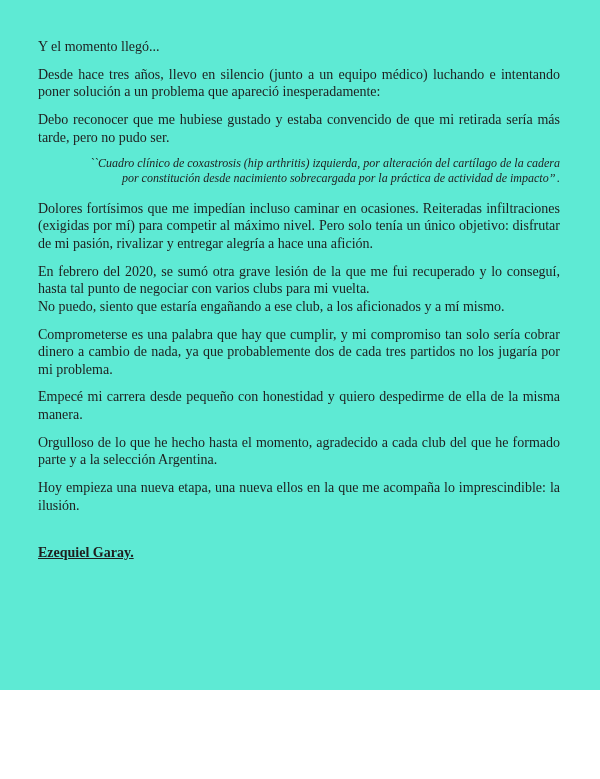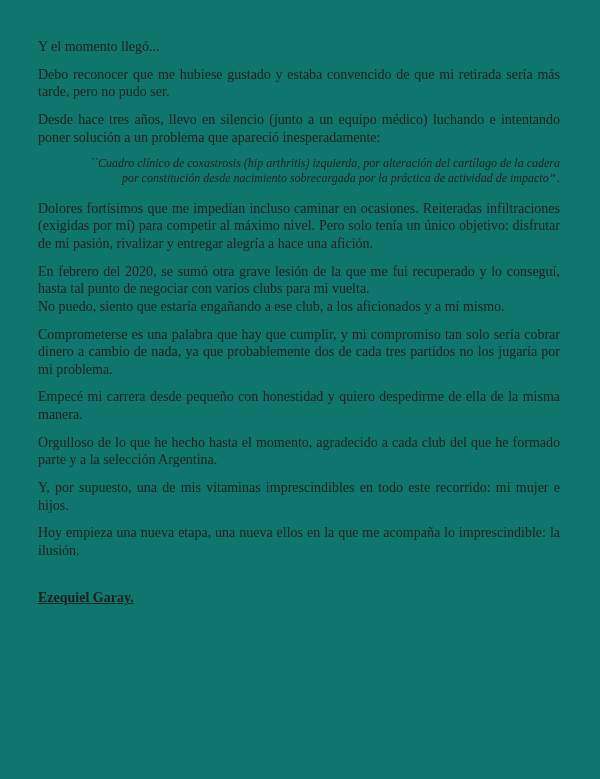--- a/index.html
+++ b/index.html
@@ -8,23 +8,23 @@
     background: #ffffff;
   }
   body {
     width: 600px;
     height: 779px;
     overflow: hidden;
   }
   .page {
     box-sizing: border-box;
     width: 600px;
-    height: 779px;
+    height: 690px;
     padding: 38px 40px 0 38px;
-    background: #0f766e;
+    background: #5eead4;
     font-family: "Liberation Serif", "DejaVu Serif", serif;
     font-size: 14px;
     line-height: 1.26;
     color: #1e1e1e;
   }
   .para {
     margin: 0 0 10px 0;
     text-align: justify;
     white-space: pre-line;
   }
@@ -40,25 +40,24 @@
     font-weight: bold;
     text-align: left;
     text-decoration: underline;
   }
 </style>
 </head>
 <body>
 
 <div class="page">
   <p class="para">Y el momento llegó...</p>
+  <p class="para">Desde hace tres años, llevo en silencio (junto a un equipo médico) luchando e intentando poner solución a un problema que apareció inesperadamente:</p>
   <p class="para">Debo reconocer que me hubiese gustado y estaba convencido de que mi retirada sería más tarde, pero no pudo ser.</p>
-  <p class="para">Desde hace tres años, llevo en silencio (junto a un equipo médico) luchando e intentando poner solución a un problema que apareció inesperadamente:</p>
   <p class="quote">``Cuadro clínico de coxastrosis (hip arthritis) izquierda, por alteración del cartílago de la cadera por constitución desde nacimiento sobrecargada por la práctica de actividad de impacto’’ .</p>
   <p class="para">Dolores fortísimos que me impedían incluso caminar en ocasiones. Reiteradas infiltraciones (exigidas por mí) para competir al máximo nivel. Pero solo tenía un único objetivo: disfrutar de mi pasión, rivalizar y entregar alegría a hace una afición.</p>
   <p class="para">En febrero del 2020, se sumó otra grave lesión de la que me fui recuperado y lo conseguí, hasta tal punto de negociar con varios clubs para mi vuelta.
 No puedo, siento que estaría engañando a ese club, a los aficionados y a mí mismo.</p>
   <p class="para">Comprometerse es una palabra que hay que cumplir, y mi compromiso tan solo sería cobrar dinero a cambio de nada, ya que probablemente dos de cada tres partidos no los jugaría por mi problema.</p>
   <p class="para">Empecé mi carrera desde pequeño con honestidad y quiero despedirme de ella de la misma manera.</p>
   <p class="para">Orgulloso de lo que he hecho hasta el momento, agradecido a cada club del que he formado parte y a la selección Argentina.</p>
-  <p class="para">Y, por supuesto, una de mis vitaminas imprescindibles en todo este recorrido: mi mujer e hijos.</p>
   <p class="para">Hoy empieza una nueva etapa, una nueva ellos en la que me acompaña lo imprescindible: la ilusión.</p>
   <p class="para signature">Ezequiel Garay.</p>
 </div>
 
 </body></html>

